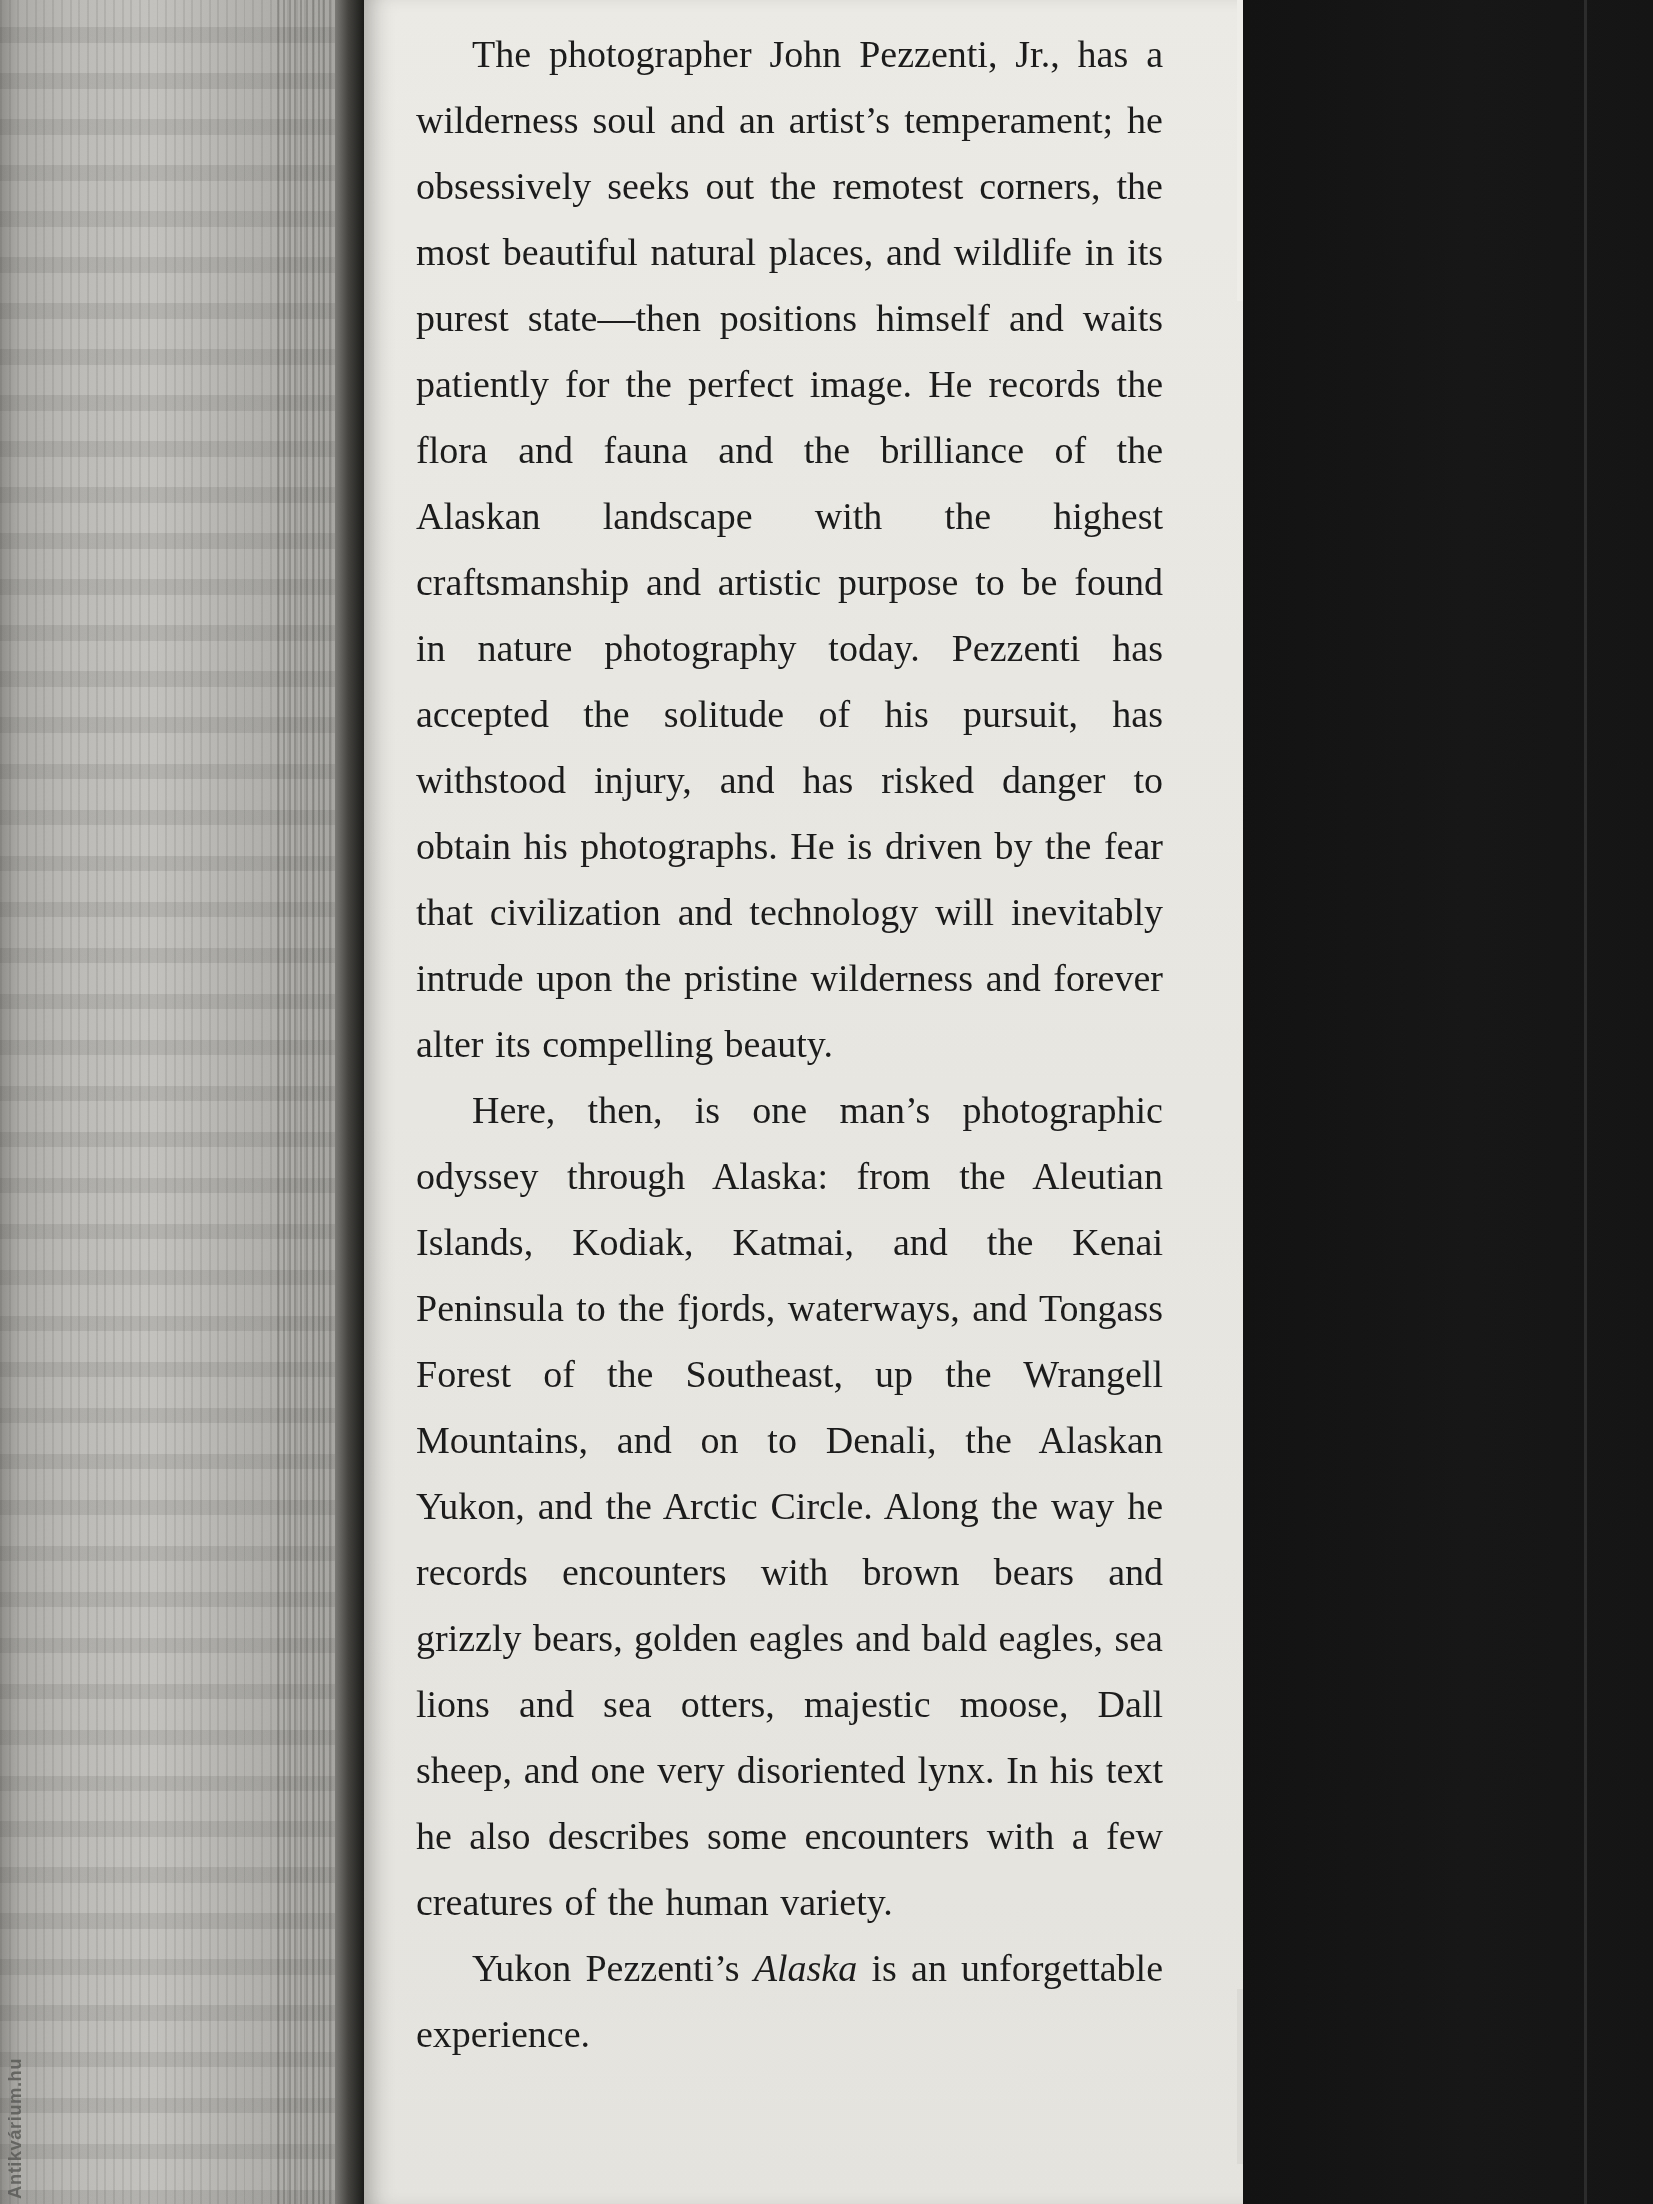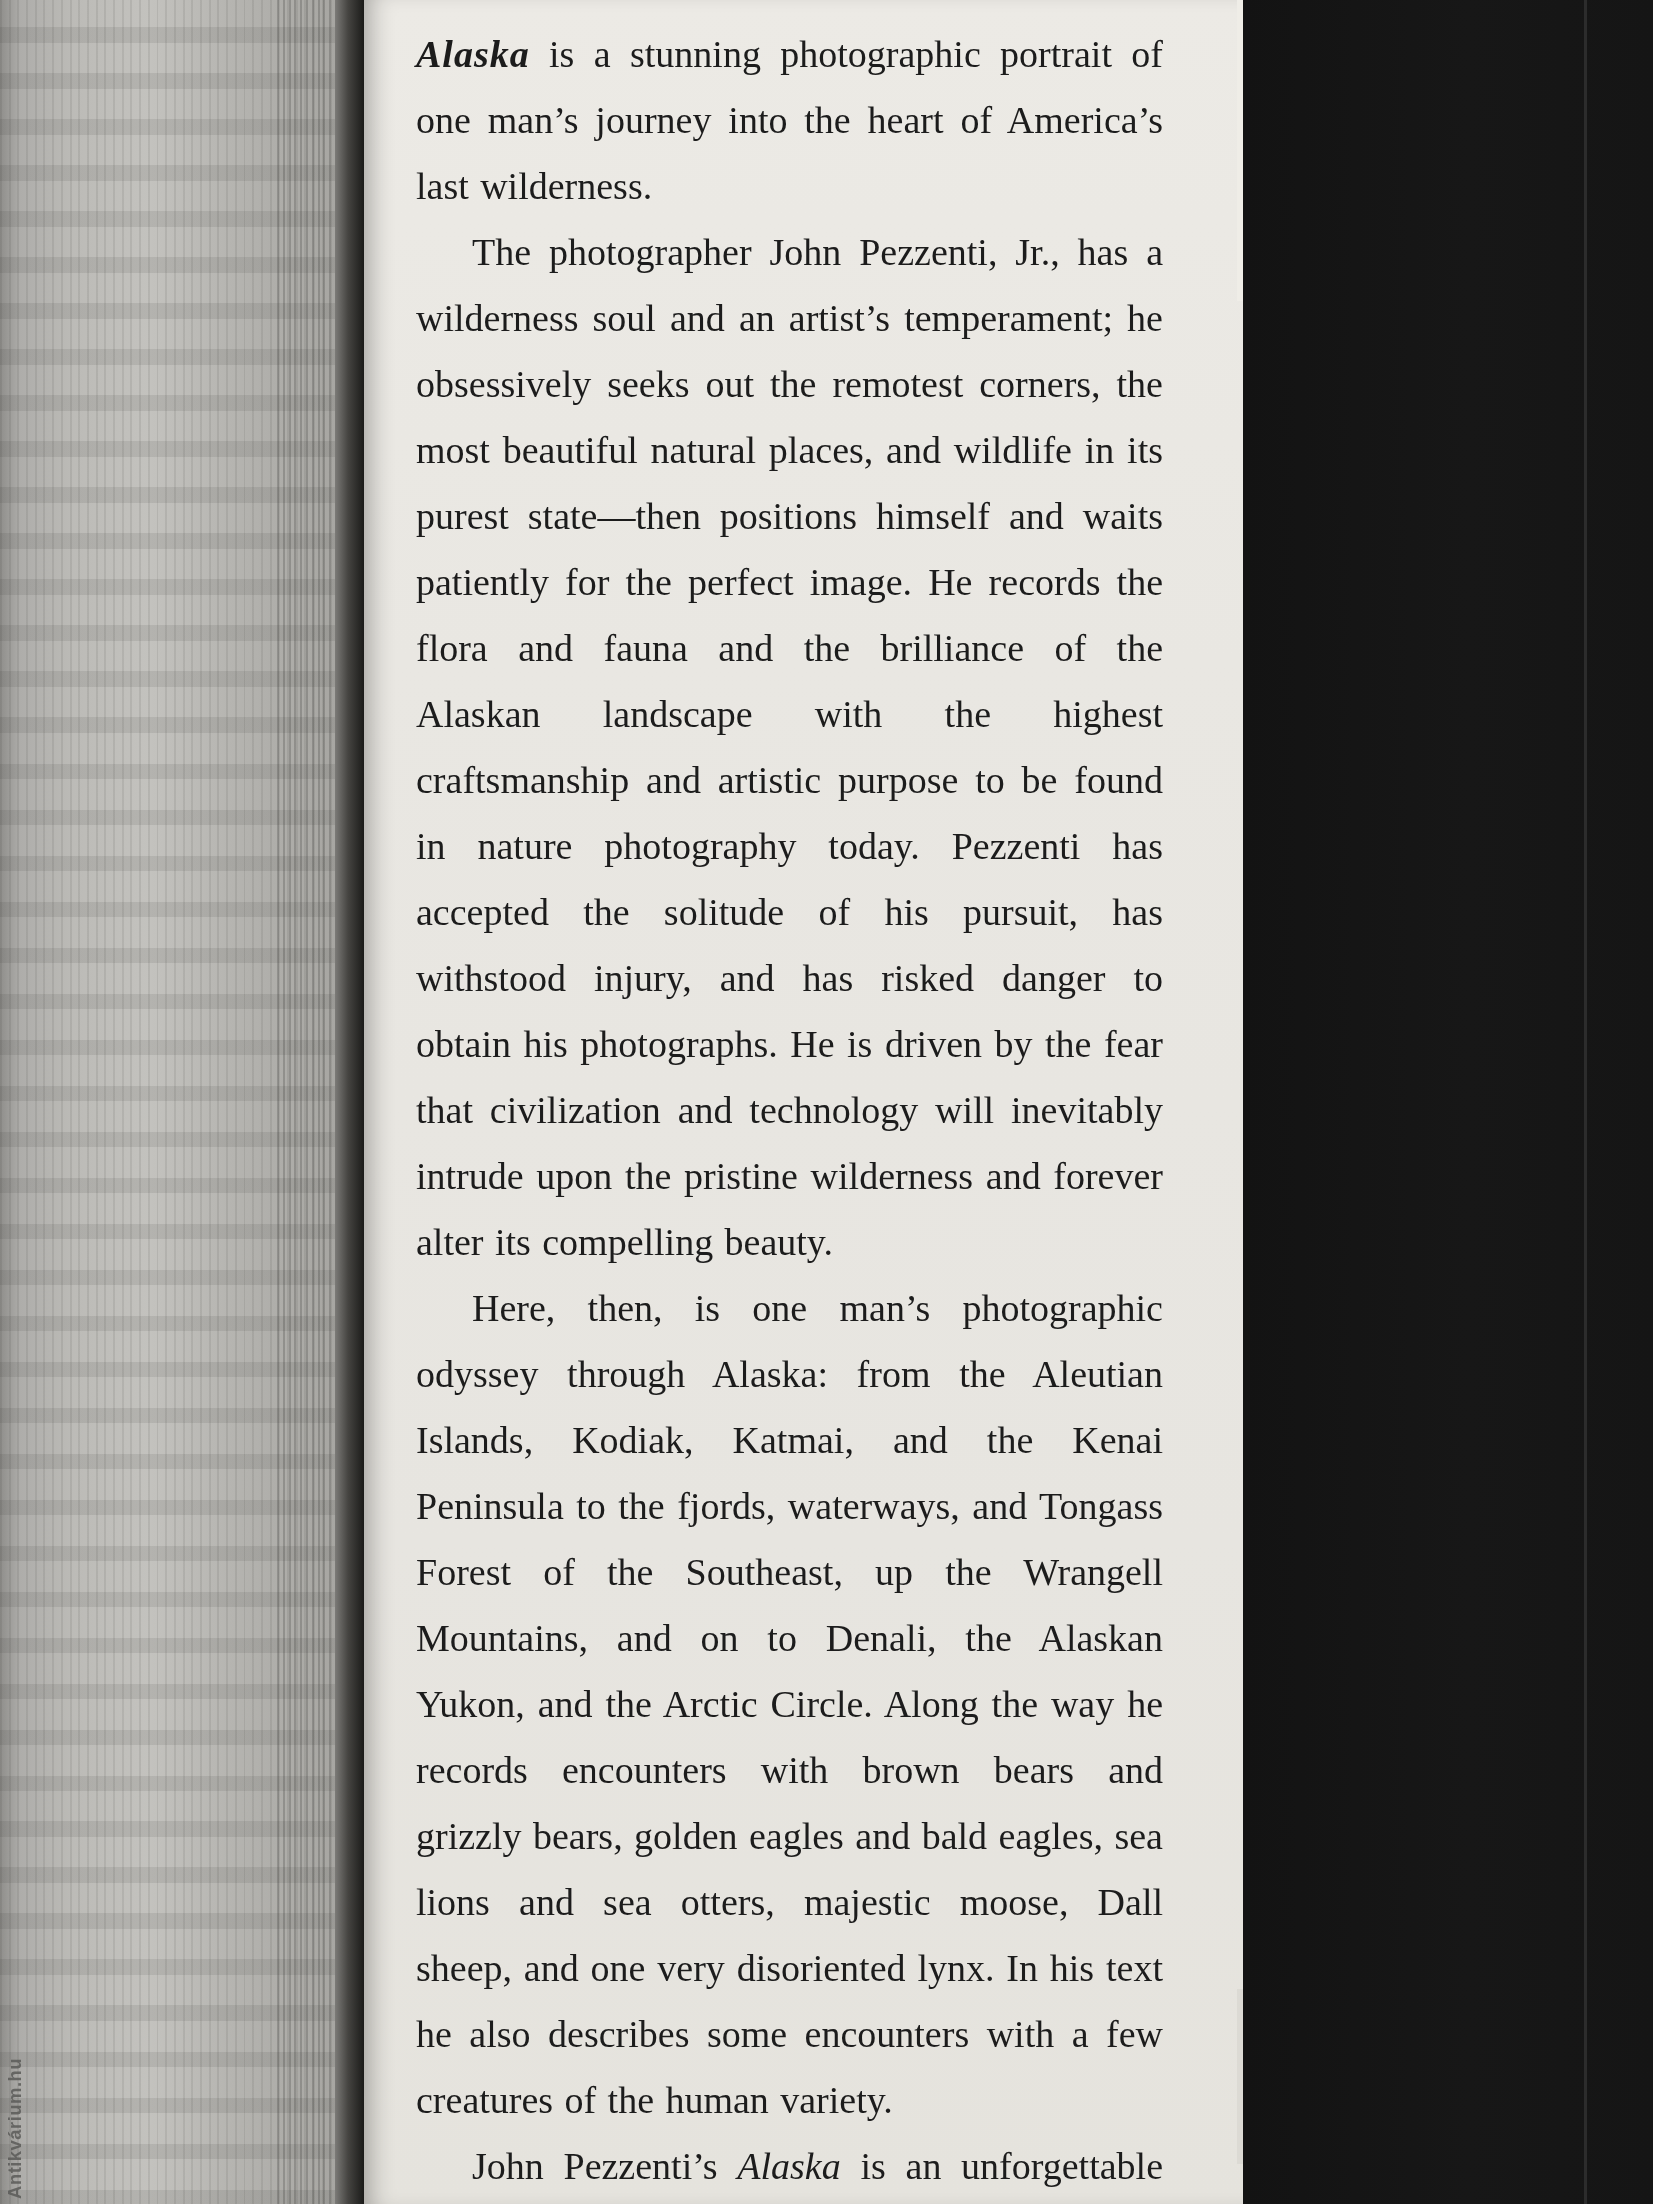--- a/index.html
+++ b/index.html
@@ -111,27 +111,26 @@
 </head>
 <body>
 
 <div class="page">
 
   <div class="page-edges"></div>
   <div class="page-edges-inner-lines"></div>
   <div class="gutter"></div>
 
   <div class="flap">
-    <p><span class="lead-title">Alaska</span><span> is a stunning photographic portrait of one man’s journey into the heart of America’s last wilderness.</span></p>
 
     <p class="indent">The photographer John Pezzenti, Jr., has a wilderness soul and an artist’s temperament; he obsessively seeks out the remotest corners, the most beautiful natural places, and wildlife in its purest state—then positions himself and waits patiently for the perfect image. He records the flora and fauna and the brilliance of the Alaskan landscape with the highest craftsmanship and artistic purpose to be found in nature photography today. Pezzenti has accepted the solitude of his pursuit, has withstood injury, and has risked danger to obtain his photographs. He is driven by the fear that civilization and technology will inevitably intrude upon the pristine wilderness and forever alter its compelling beauty.</p>
 
     <p class="indent">Here, then, is one man’s photographic odyssey through Alaska: from the Aleutian Islands, Kodiak, Katmai, and the Kenai Peninsula to the fjords, waterways, and Tongass Forest of the Southeast, up the Wrangell Mountains, and on to Denali, the Alaskan Yukon, and the Arctic Circle. Along the way he records encounters with brown bears and grizzly bears, golden eagles and bald eagles, sea lions and sea otters, majestic moose, Dall sheep, and one very disoriented lynx. In his text he also describes some encounters with a few creatures of the human variety.</p>
 
-    <p class="indent"><span>John Pezzenti’s </span><span class="italic-title">Alaska</span><span> is an unforgettable experience.</span></p>
+    <p class="indent"><span>Yukon Pezzenti’s </span><span class="italic-title">Alaska</span><span> is an unforgettable experience.</span></p>
   </div>
 
   <div class="flap-edge-top"></div>
   <div class="flap-edge-bottom"></div>
 
   <div class="dark-right"></div>
   <div class="dark-seam"></div>
 
   <div class="watermark">Antikvárium.hu</div>
 

